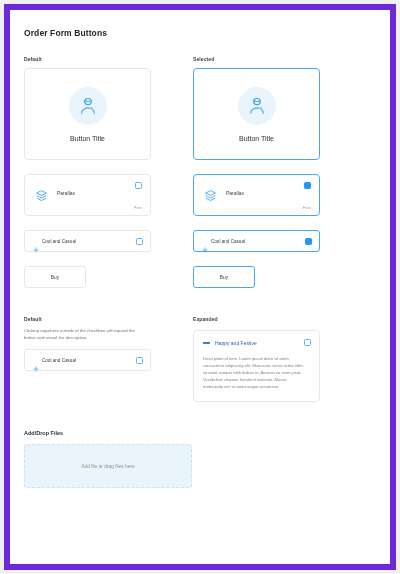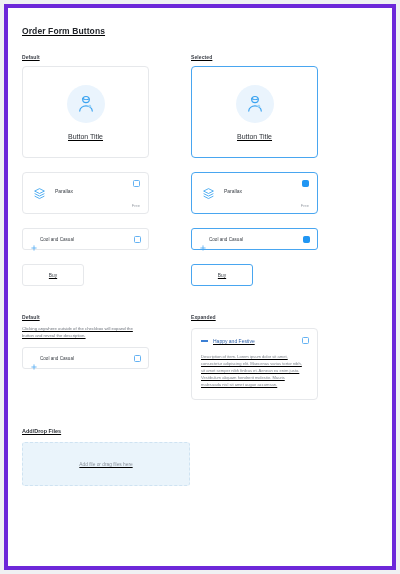--- a/index.html
+++ b/index.html
@@ -13,24 +13,23 @@
     font-family: "Liberation Sans", sans-serif;
     overflow: hidden;
   }
   .page {
     position: absolute;
     left: 4px;
     top: 4px;
     width: 392px;
     height: 566px;
     background: #ffffff;
-    border: 4px solid #6d28d9;
+    border: 6px solid #6d28d9;
     box-sizing: border-box;
     overflow: hidden;
-    text-decoration: underline;
   }
   .inner {
     padding: 18px 14px 0 14px;
   }
   .page-title {
     font-size: 8.5px;
     font-weight: bold;
     color: #22252a;
     letter-spacing: 0.1px;
     margin: 0 0 18px 0;

